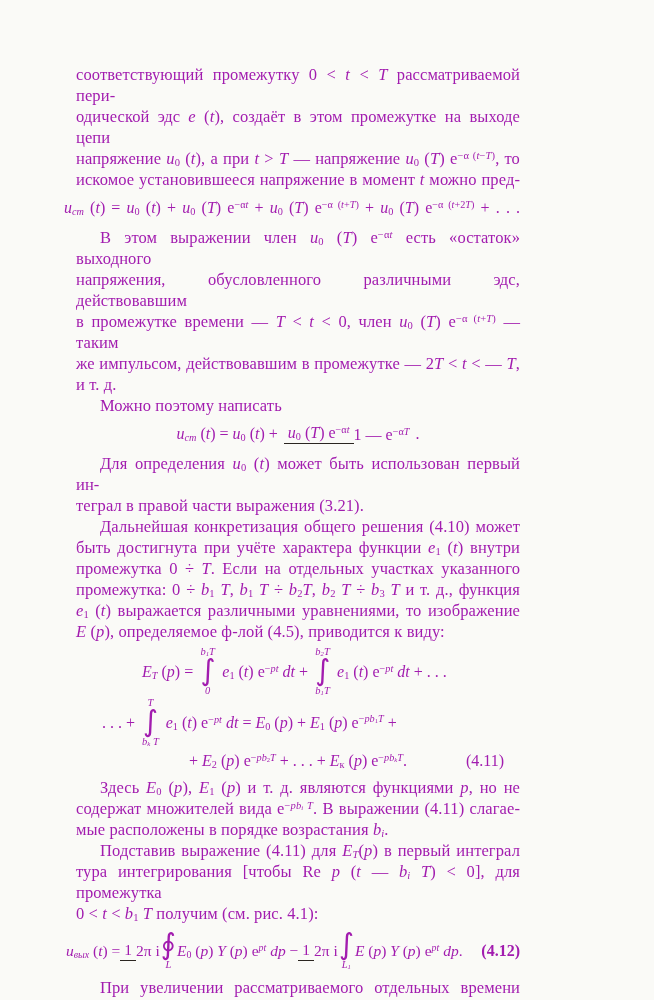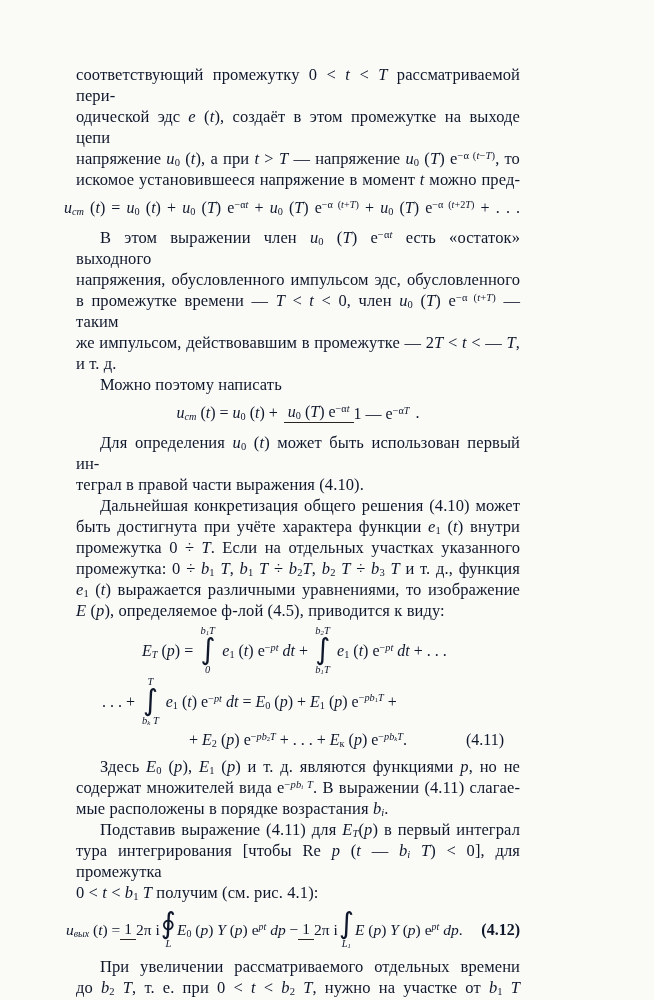--- a/index.html
+++ b/index.html
@@ -4,21 +4,21 @@
 <style>
   html,body{margin:0;padding:0;}
   body{
     width:654px;height:1000px;overflow:hidden;
     background:#fafaf7;
   }
   .page{
     box-sizing:border-box;width:580px;height:1000px;
     padding:64px 60px 0 76px;
     font-family:"Liberation Serif","DejaVu Serif",serif;
-    color:#0f172a;
+    color:#a21caf;
   }
   .ln{
     font-size:16.5px;line-height:21px;letter-spacing:.1px;
     text-align:justify;text-align-last:justify;
   }
   .ln.end{text-align-last:left;}
   .ln.ind{text-indent:24px;}
   i{font-style:italic;}
   sup{font-size:.64em;vertical-align:.5em;line-height:0;}
   sub{font-size:.64em;vertical-align:-.22em;line-height:0;}
@@ -58,40 +58,40 @@
     <div class="ln">соответствующий промежутку 0 &lt; <i>t</i> &lt; <i>T</i> рассматриваемой пери-</div>
     <div class="ln">одической эдс <i>e</i> (<i>t</i>), создаёт в этом промежутке на выходе цепи</div>
     <div class="ln">напряжение <i>u</i><sub>0</sub> (<i>t</i>), а при <i>t</i> &gt; <i>T</i> — напряжение <i>u</i><sub>0</sub> (<i>T</i>) e<sup>−α (<i>t</i>−<i>T</i>)</sup>, то</div>
     <div class="ln">искомое установившееся напряжение в момент <i>t</i> можно пред-</div>
   </div>
 
   <div class="formula f1"><i>u</i><sub><i>ст</i></sub> (<i>t</i>) = <i>u</i><sub>0</sub> (<i>t</i>) + <i>u</i><sub>0</sub> (<i>T</i>) e<sup>−α<i>t</i></sup> + <i>u</i><sub>0</sub> (<i>T</i>) e<sup>−α (<i>t</i>+<i>T</i>)</sup> + <i>u</i><sub>0</sub> (<i>T</i>) e<sup>−α (<i>t</i>+2<i>T</i>)</sup> + . . .</div>
 
   <div>
     <div class="ln ind">В этом выражении член <i>u</i><sub>0</sub> (<i>T</i>) e<sup>−α<i>t</i></sup> есть «остаток» выходного</div>
-    <div class="ln">напряжения, обусловленного импульсом эдс, обусловленного</div>
+    <div class="ln">напряжения, обусловленного различными эдс, действовавшим</div>
     <div class="ln">в промежутке времени — <i>T</i> &lt; <i>t</i> &lt; 0, член <i>u</i><sub>0</sub> (<i>T</i>) e<sup>−α (<i>t</i>+<i>T</i>)</sup> — таким</div>
     <div class="ln">же импульсом, действовавшим в промежутке — 2<i>T</i> &lt; <i>t</i> &lt; — <i>T</i>,</div>
     <div class="ln end">и т. д.</div>
   </div>
 
   <div class="ln end ind">Можно поэтому написать</div>
 
   <div class="formula frow f2">
     <span><i>u</i><sub><i>ст</i></sub> (<i>t</i>) = <i>u</i><sub>0</sub> (<i>t</i>) +</span>
     <span class="frac">
       <span class="nu"><i>u</i><sub>0</sub> (<i>T</i>) e<sup>−α<i>t</i></sup></span>
       <span class="de">1 — e<sup>−α<i>T</i></sup></span>
     </span>
     <span>.</span>
   </div>
 
   <div>
     <div class="ln ind">Для определения <i>u</i><sub>0</sub> (<i>t</i>) может быть использован первый ин-</div>
-    <div class="ln end">теграл в правой части выражения (4.10).</div>
+    <div class="ln end">теграл в правой части выражения (3.21).</div>
   </div>
 
   <div>
     <div class="ln ind">Дальнейшая конкретизация общего решения (4.10) может</div>
     <div class="ln">быть достигнута при учёте характера функции <i>e</i><sub>1</sub> (<i>t</i>) внутри</div>
     <div class="ln">промежутка 0 ÷ <i>T</i>. Если на отдельных участках указанного</div>
     <div class="ln">промежутка: 0 ÷ <i>b</i><sub>1</sub> <i>T</i>, <i>b</i><sub>1</sub> <i>T</i> ÷ <i>b</i><sub>2</sub><i>T</i>, <i>b</i><sub>2</sub> <i>T</i> ÷ <i>b</i><sub>3</sub> <i>T</i> и т. д., функция</div>
     <div class="ln"><i>e</i><sub>1</sub> (<i>t</i>) выражается различными уравнениями, то изображение</div>
     <div class="ln end"><i>E</i> (<i>p</i>), определяемое ф-лой (4.5), приводится к виду:</div>
   </div>

